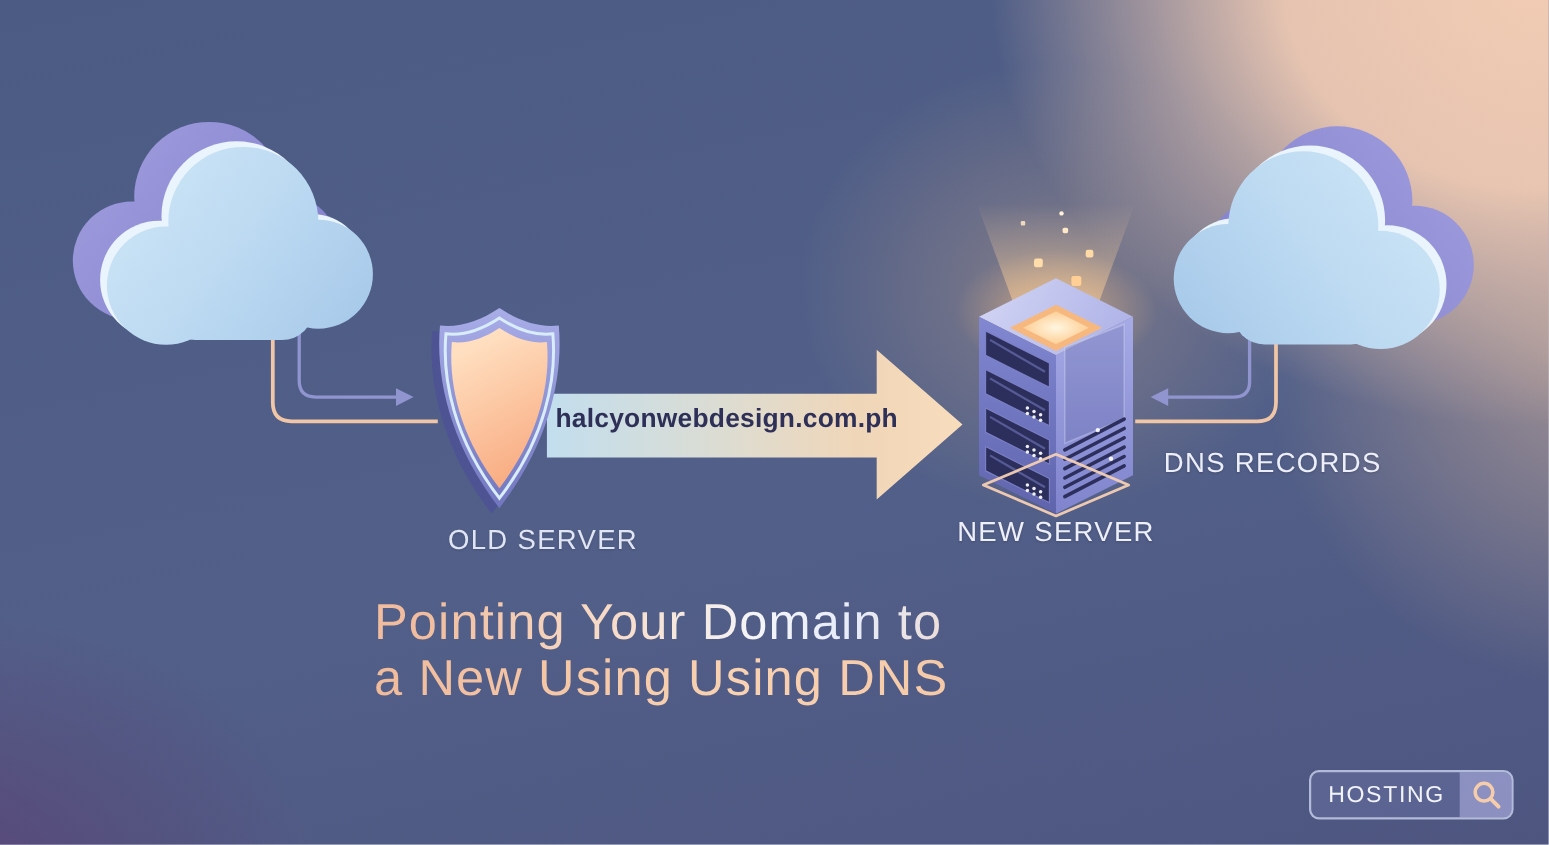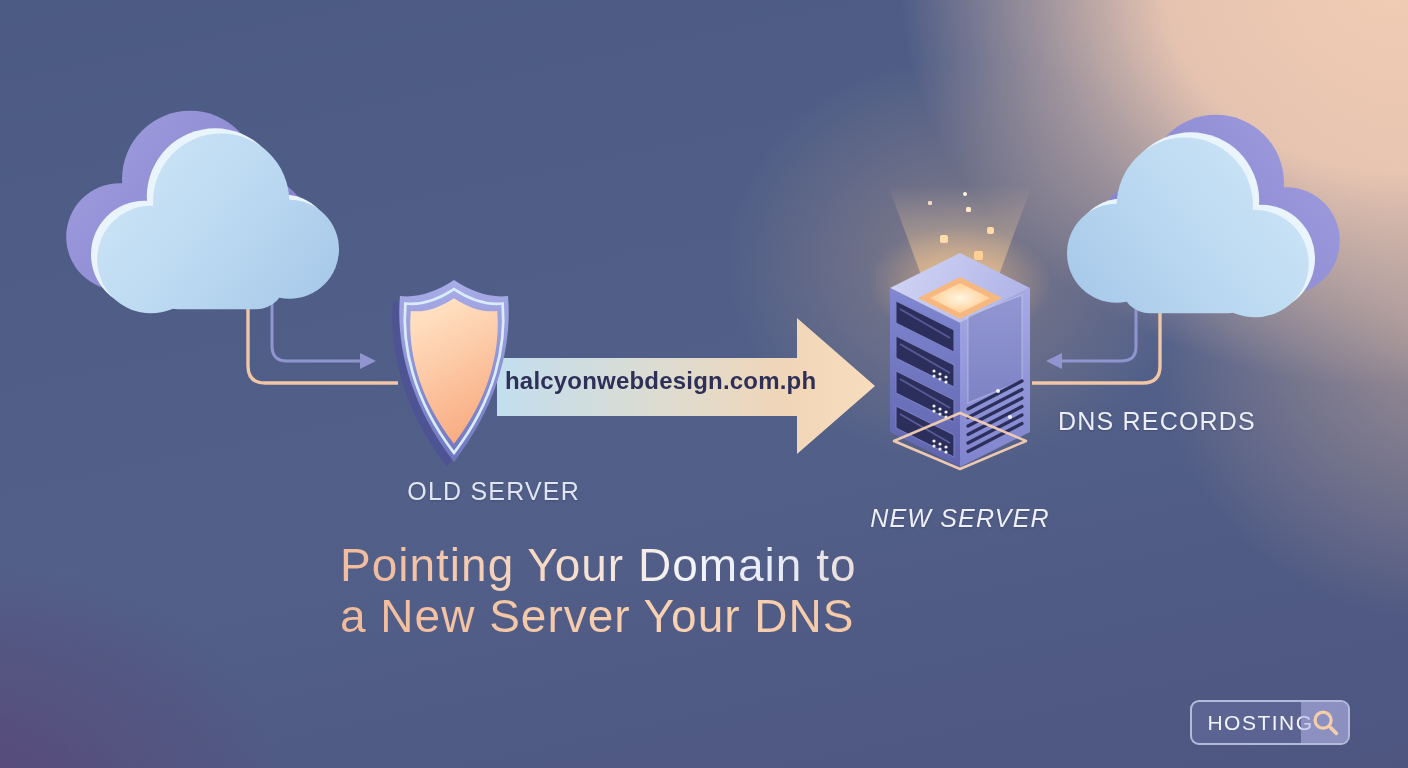--- a/index.html
+++ b/index.html
@@ -35,38 +35,38 @@
 
   .shield { left:388px; top:272px; width:132px; height:198px; z-index:5; }
   .server { left:870px; top:185px; width:180px; height:300px; z-index:5; }
 
   .flow-label {
     z-index:6; text-align:center; color:#e0e5f3;
     font-size:25px; letter-spacing:1.2px; font-weight:400;
     text-shadow:0 1px 2px rgba(30,30,60,.25);
   }
   .label-old { left:330px; top:477px; width:250px;text-align:right; }
-  .label-new { left:835px; top:504px; width:250px; color:#eef0f9;font-style:italic; }
+  .label-new { left:835px; top:470px; width:250px; color:#eef0f9; }
   .label-dns { left:1056px; top:407px; width:200px; color:#eceef8;text-align:right; }
 
   .title {
     left:340px; top:540px; width:730px; z-index:6; 
     font-size:46px; font-weight:500; letter-spacing:1px; line-height:51px;
   }
   .title .t1 {
     background:linear-gradient(90deg,#f1bd9e 6%,#f7dcc9 30%,#f4f5f8 48%,#e7ebf8 60%,#f3c8a9 88%);
     -webkit-background-clip:text; background-clip:text; color:transparent;
   }
   .title .t2 {
     background:linear-gradient(90deg,#f0bb9b 0%,#f8d2b2 45%,#f2c09e 100%);
     -webkit-background-clip:text; background-clip:text; color:transparent;
   }
 
   .search {
-    left:1190px; top:700px; width:160px; height:45px; z-index:6;
+    left:1190px; top:700px; width:186px; height:45px; z-index:6;
     border:2px solid rgba(205,211,240,.78); border-radius:9px;
     background:rgba(125,133,190,.28); cursor:pointer;
   }
   .search .q {
     position:absolute; left:0; top:0; width:137px; height:41px;
     line-height:41px; text-align:center;
     color:#f2f4fb; font-size:21px; letter-spacing:1.5px;
   }
   .search .btn {
     position:absolute; right:0; top:0; width:47px; height:41px;
@@ -265,21 +265,21 @@
       <polygon points="90,228 156,256 90,284 24,256" fill="none" stroke="#f4cfb2" stroke-width="2.5" stroke-linejoin="round" opacity=".95"></polygon>
     </svg>
   </div>
 
   <div class="abs flow-label label-old">OLD SERVER</div>
   <div class="abs flow-label label-new">NEW SERVER</div>
   <div class="abs flow-label label-dns">DNS RECORDS</div>
 
   <div class="abs title">
     <div class="t1">Pointing Your Domain to</div>
-    <div class="t2">a New Server Your DNS</div>
+    <div class="t2">a New Using Using DNS</div>
   </div>
 
   <div class="abs search">
     <span class="q">HOSTING</span>
     <span class="btn">
       <svg width="34" height="34" viewBox="0 0 36 36">
         <circle cx="16" cy="15" r="8.5" fill="none" stroke="#f5cdab" stroke-width="3.4"></circle>
         <line x1="22.5" y1="21.5" x2="30" y2="29" stroke="#f5cdab" stroke-width="3.8" stroke-linecap="round"></line>
       </svg>
     </span>

